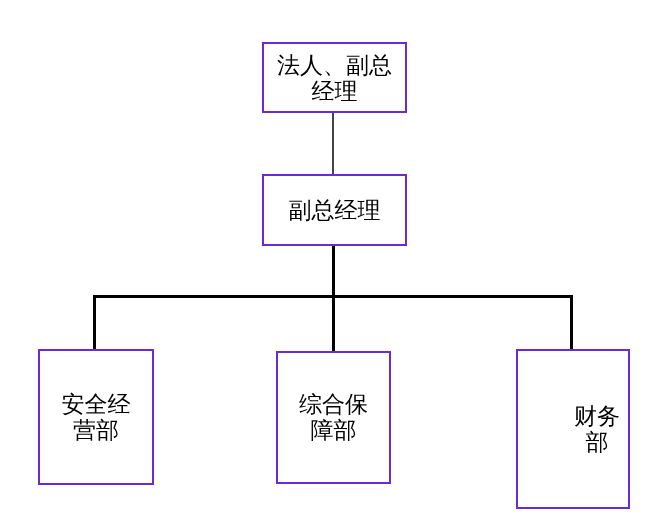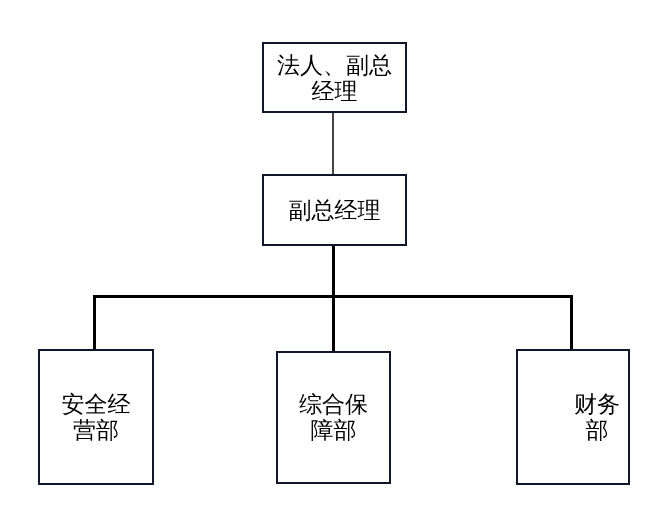--- a/index.html
+++ b/index.html
@@ -11,21 +11,21 @@
   .canvas {
     position: relative;
     width: 666px;
     height: 522px;
     background: #ffffff;
     overflow: hidden;
   }
   .node {
     position: absolute;
     box-sizing: border-box;
-    border: 2px solid #0f172a;
+    border: 2px solid #6d28d9;
     background: #ffffff;
     display: flex;
     align-items: center;
     justify-content: center;
     z-index: 2;
   }
   .node-label {
     display: block;
     font-size: 23px;
     line-height: 26px;
@@ -36,21 +36,21 @@
   .connector {
     position: absolute;
     background: #000000;
     z-index: 1;
   }
   
   .node-ceo     { left: 262px; top: 42px;  width: 145px; height: 71px; }
   .node-deputy  { left: 262px; top: 174px; width: 145px; height: 72px; }
   .node-safety  { left: 38px;  top: 349px; width: 116px; height: 136px; }
   .node-support { left: 276px; top: 351px; width: 115px; height: 133px; font-family: Liberation Serif, serif; }
-  .node-finance { left: 516px; top: 349px; width: 114px; height: 136px; padding-left: 48px; }
+  .node-finance { left: 516px; top: 349px; width: 114px; height: 160px; padding-left: 48px; }
   
   .conn-ceo-deputy    { left: 332px; top: 112px; width: 2px;   height: 63px; background: #454545; }
   .conn-deputy-stem   { left: 332px; top: 245px; width: 3px;   height: 53px; }
   .conn-horizontal    { left: 93px;  top: 295px; width: 480px; height: 3px; }
   .conn-drop-safety   { left: 93px;  top: 295px; width: 3px;   height: 56px; }
   .conn-drop-support  { left: 332px; top: 295px; width: 3px;   height: 58px; }
   .conn-drop-finance  { left: 570px; top: 295px; width: 3px;   height: 56px; }
 </style>
 </head>
 <body>

